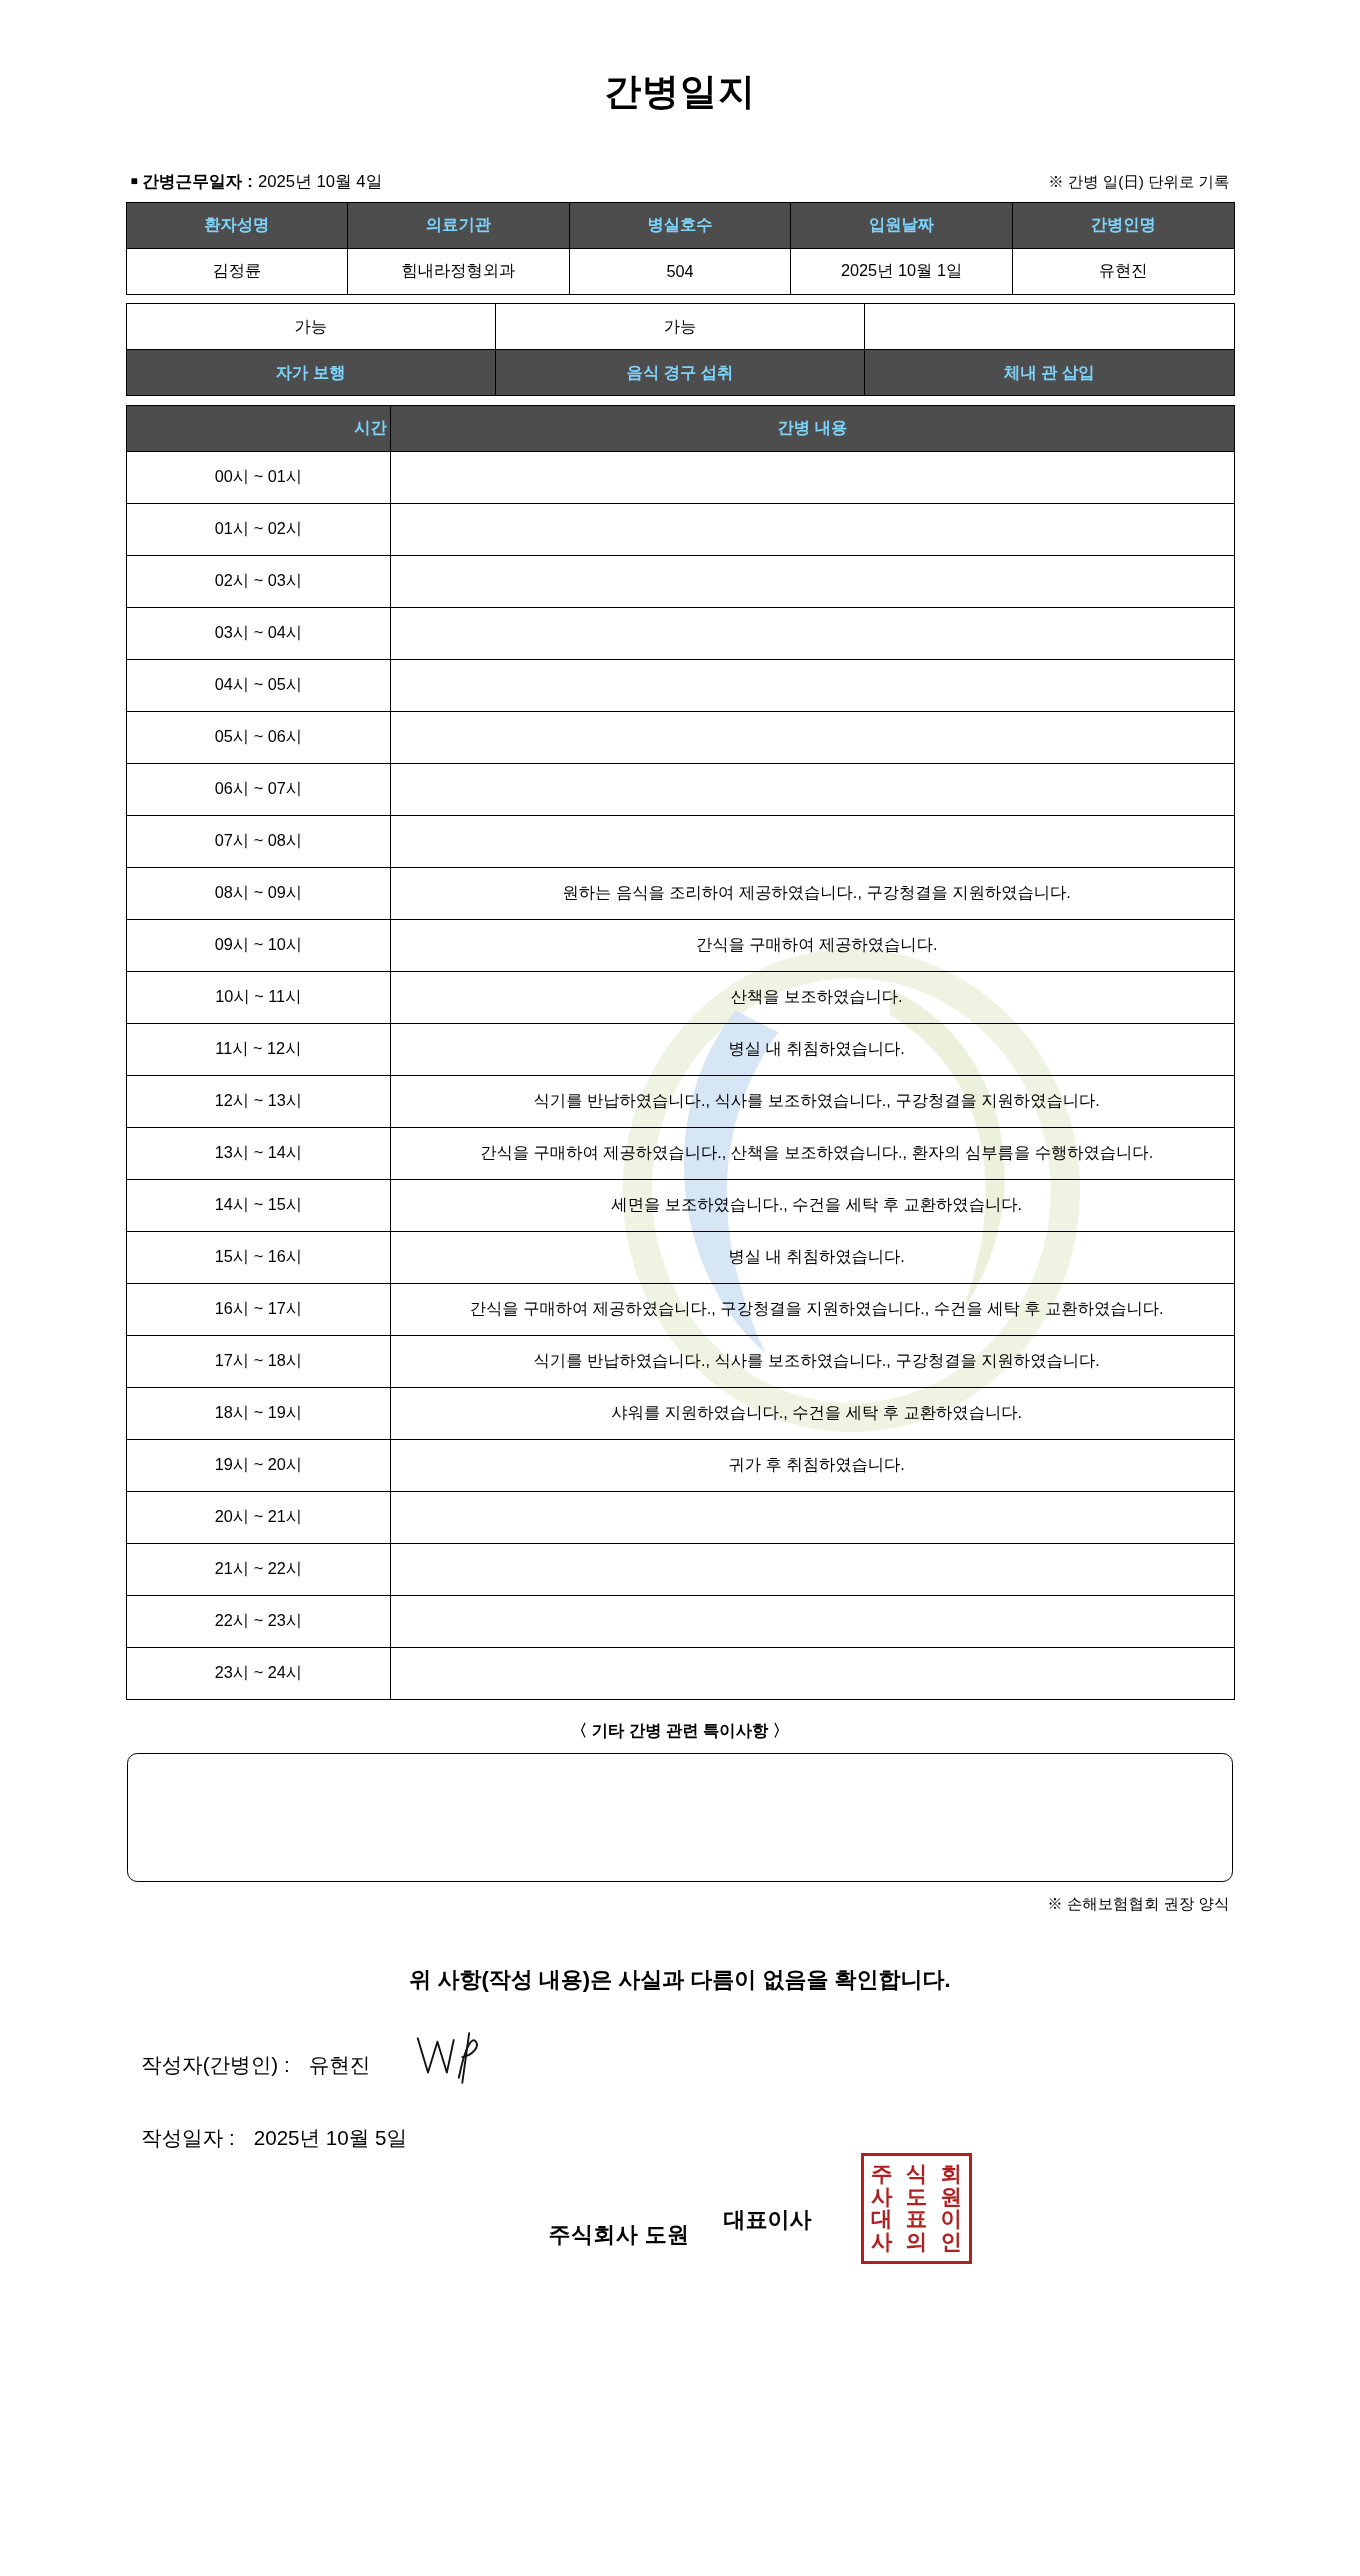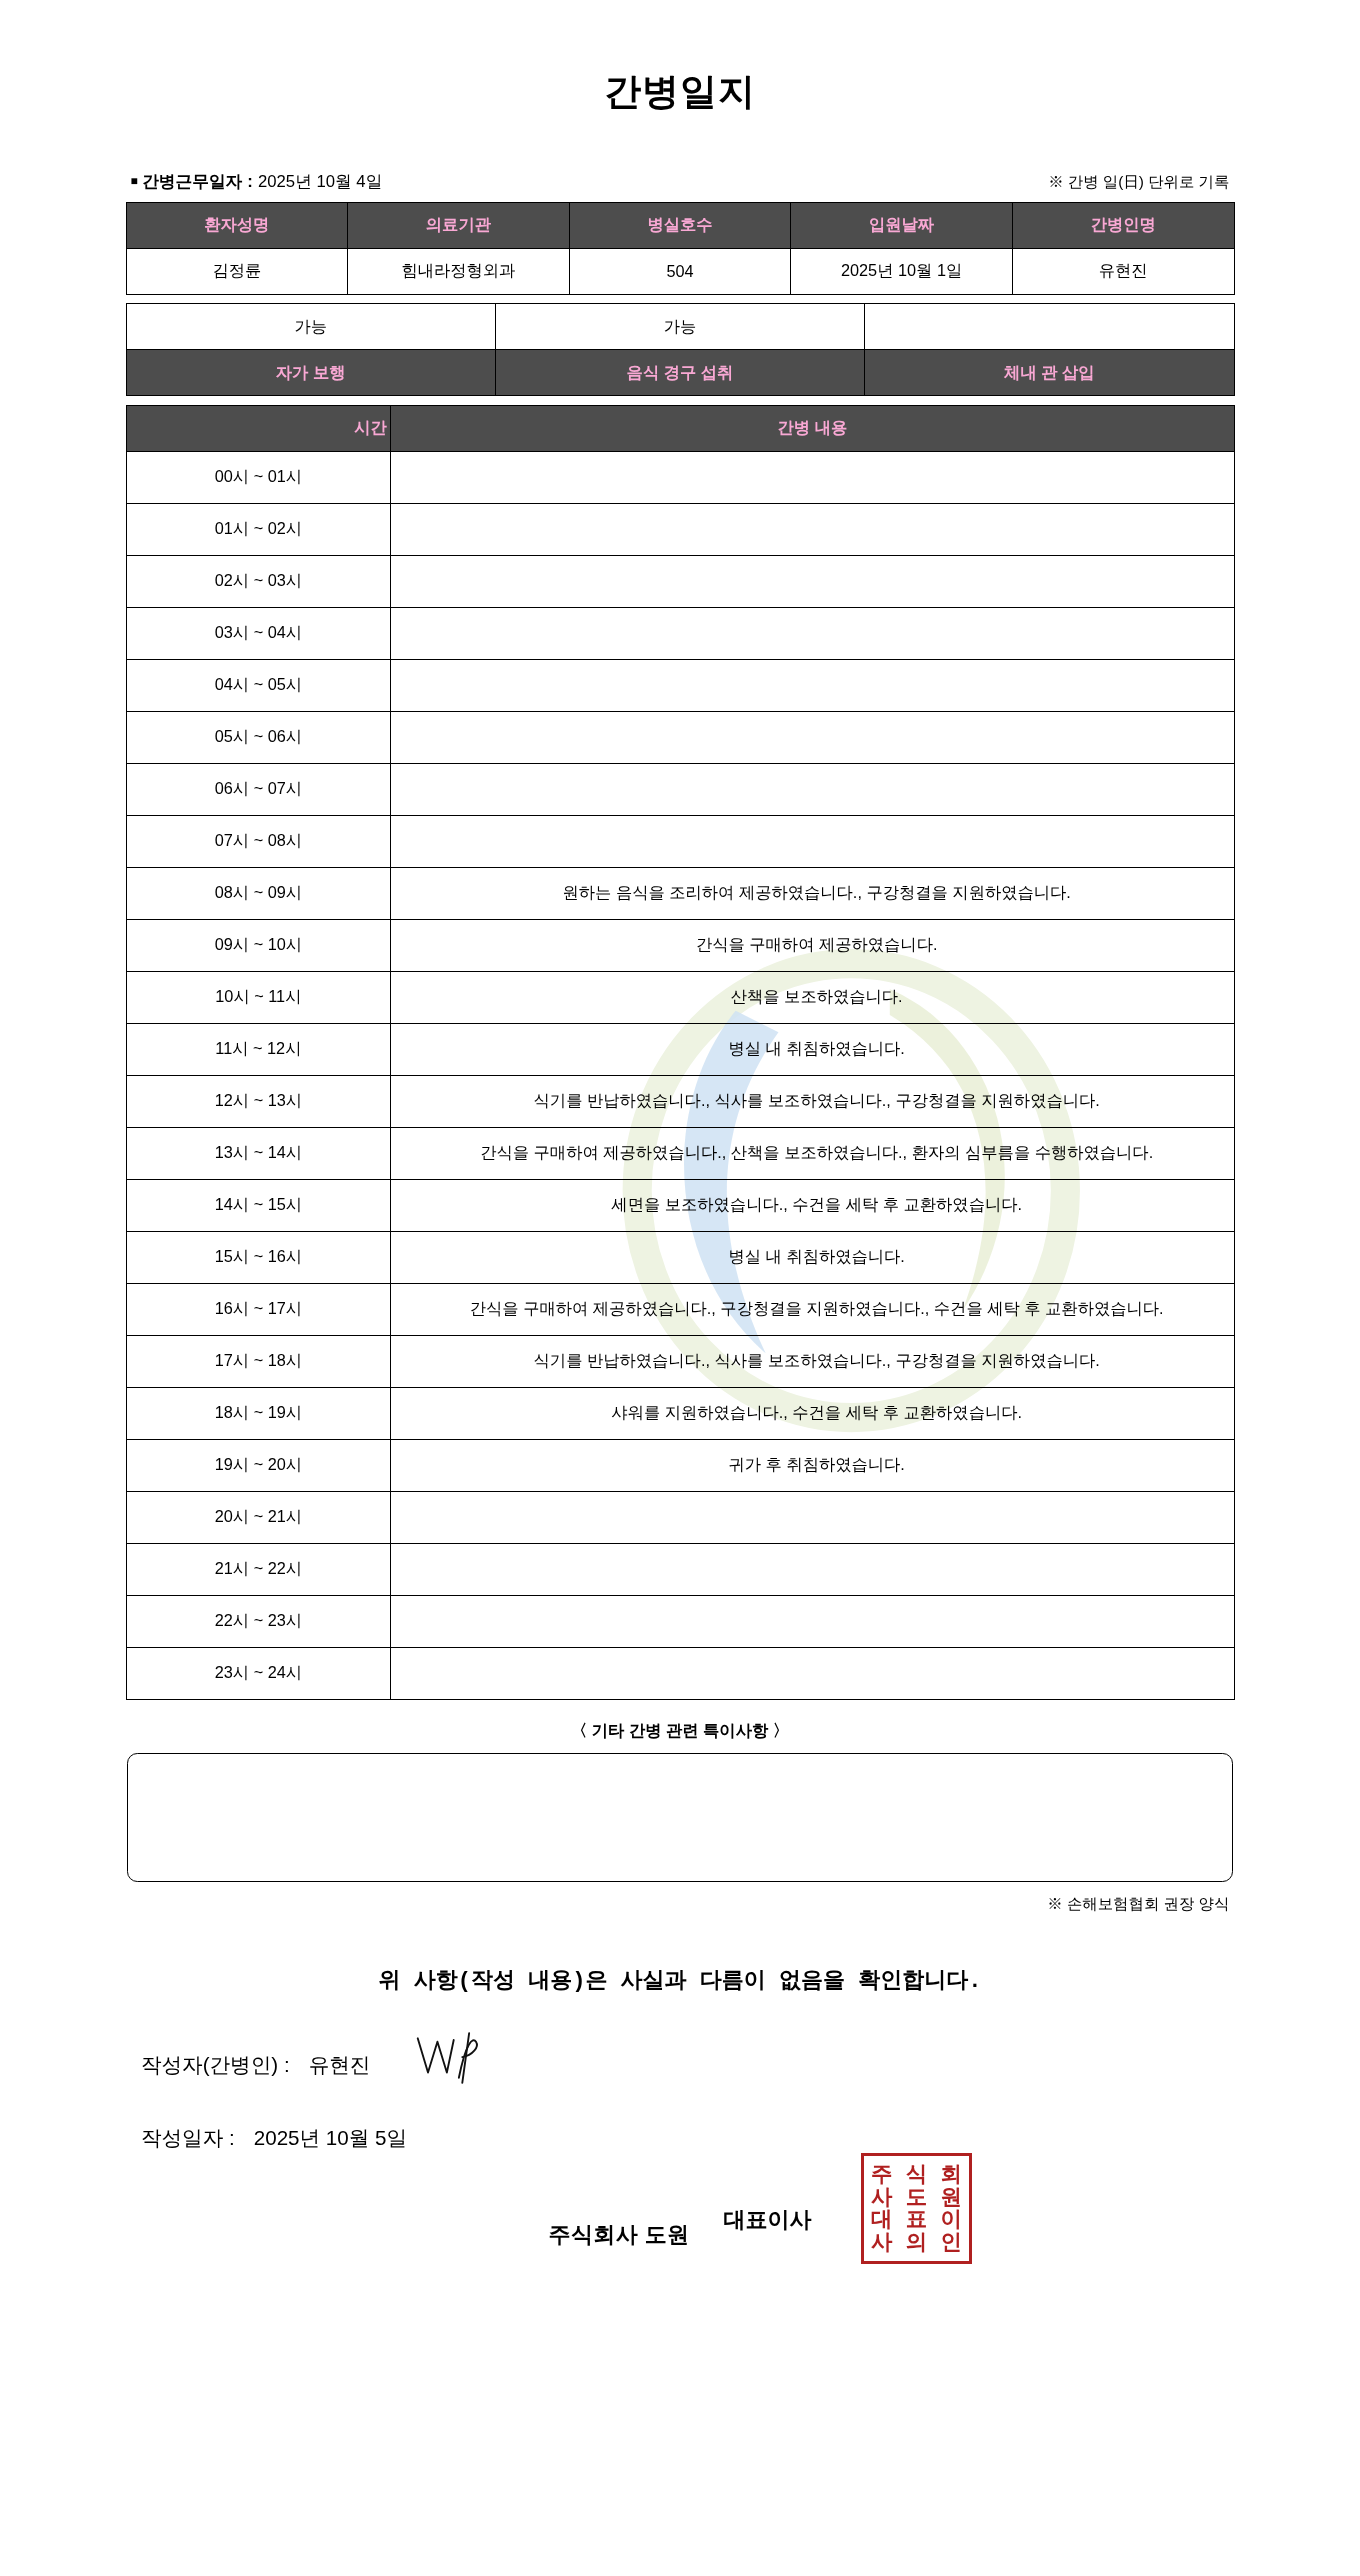--- a/index.html
+++ b/index.html
@@ -74,21 +74,21 @@
   .tbl td, .tbl th {
     border: 0.9px solid #000;
     height: 45px;
     font-size: 16.3px;
     text-align: center;
     vertical-align: middle;
     padding: 0 3.4px;
   }
   .hdr {
     background: #4d4d4d;
-    color: #f9a8d4;
+    color: #7dd3fc;
     font-weight: bold;
     font-size: 16.7px;
   }
   .tbl2 { margin-top: 8.6px; }
   .tbl3 { margin-top: 8.6px; }
   .tbl3 td.time {
     width: 257px;
     font-size: 16.3px;
     height: 51px;
   }
@@ -116,21 +116,20 @@
     text-align: right;
     font-size: 15.4px;
     margin-top: 12px;
     padding-right: 5.1px;
   }
   .confirm {
     text-align: center;
     font-size: 22px;
     font-weight: bold;
     margin-top: 50px;
-    font-family: Liberation Mono, monospace;
   }
   .sign-block {
     margin-top: 38px;
     padding-left: 15.4px;
   }
   .sign-line {
     font-size: 20.6px;
     display: flex;
     align-items: center;
     margin-bottom: 26px;

